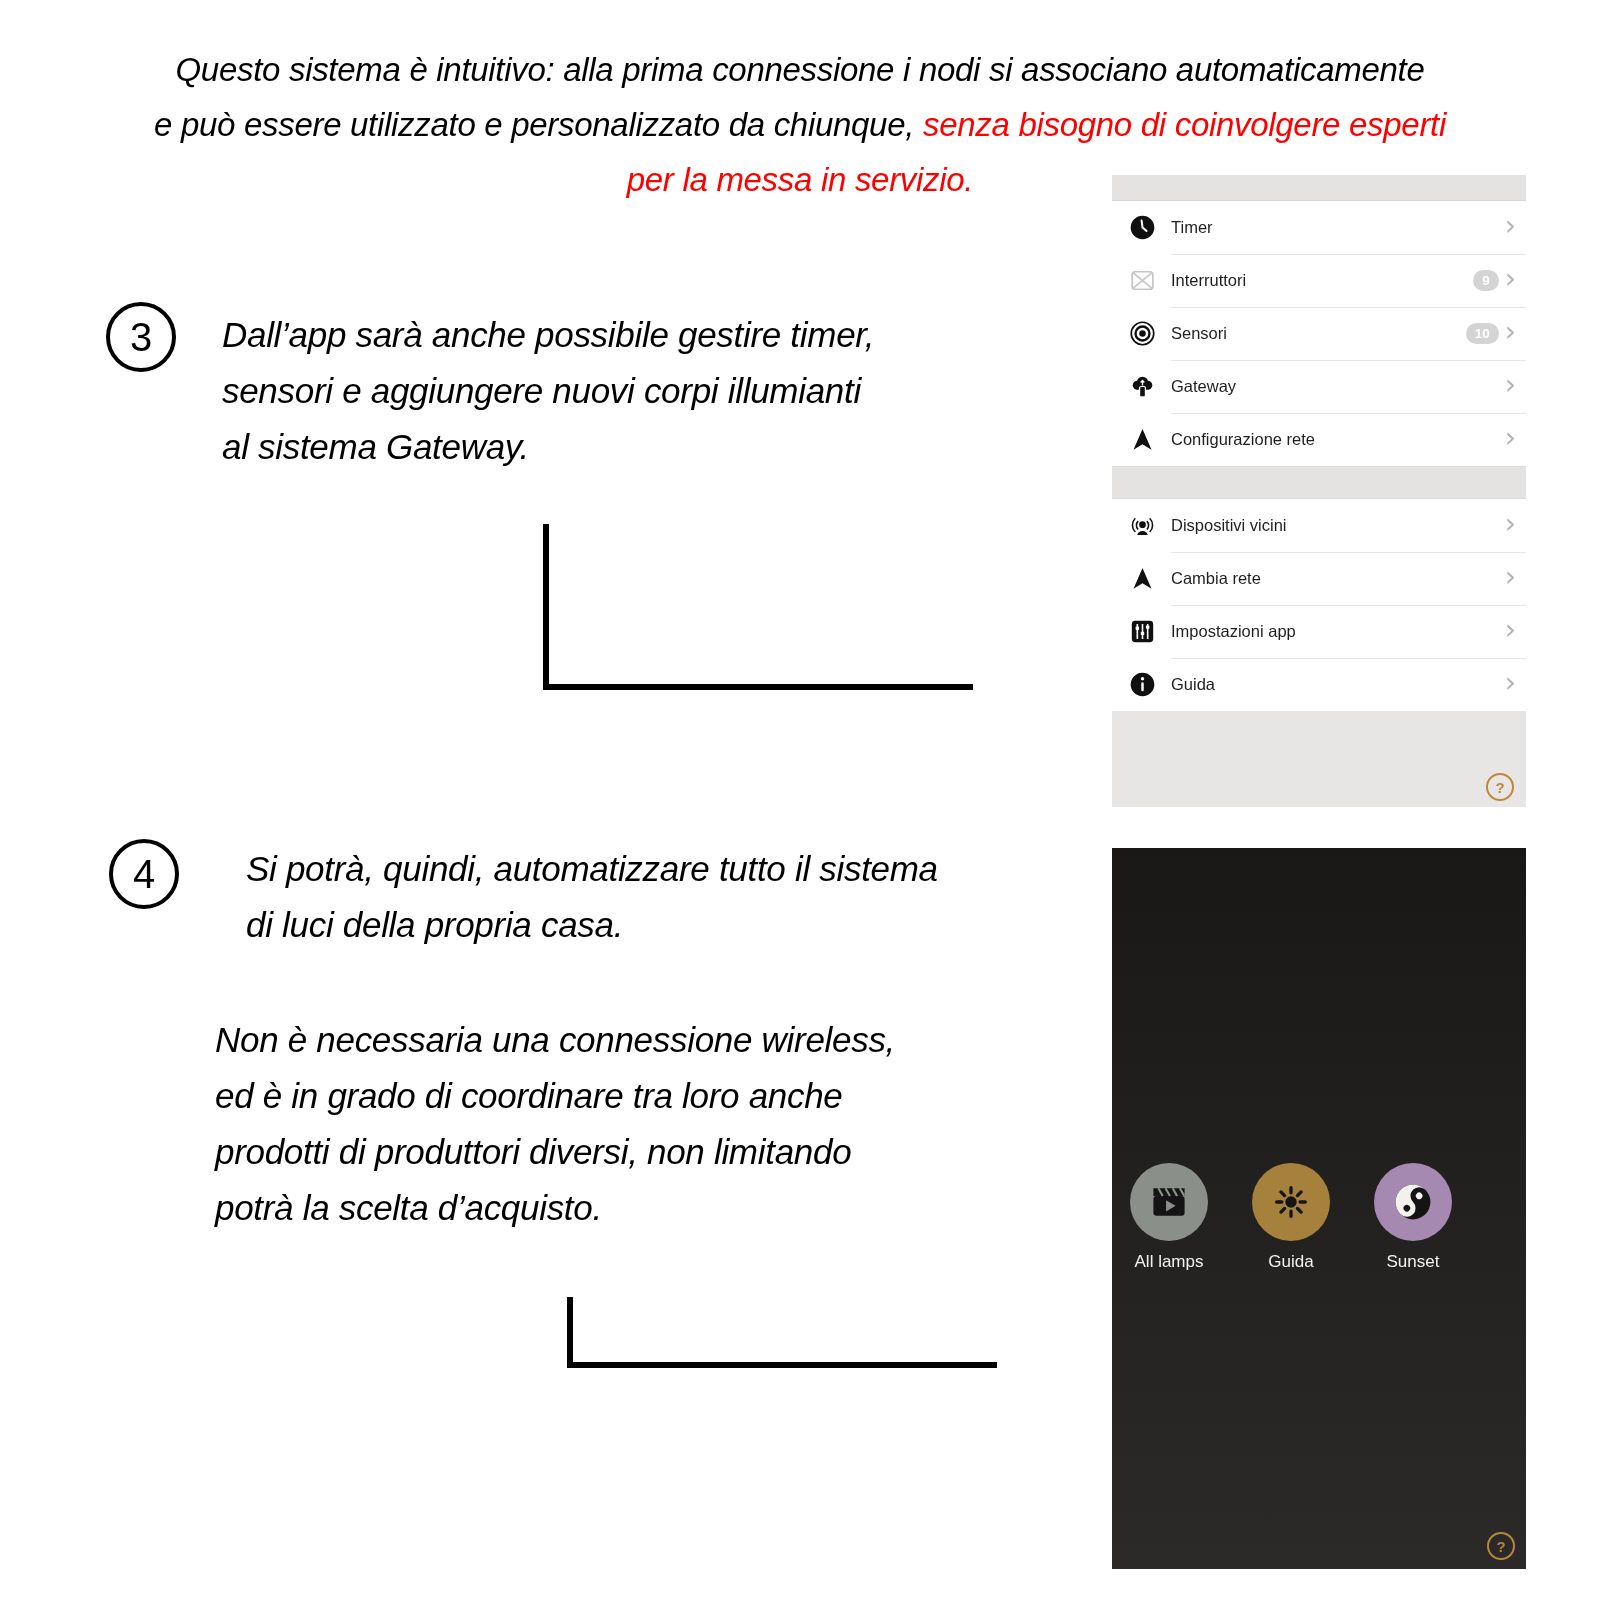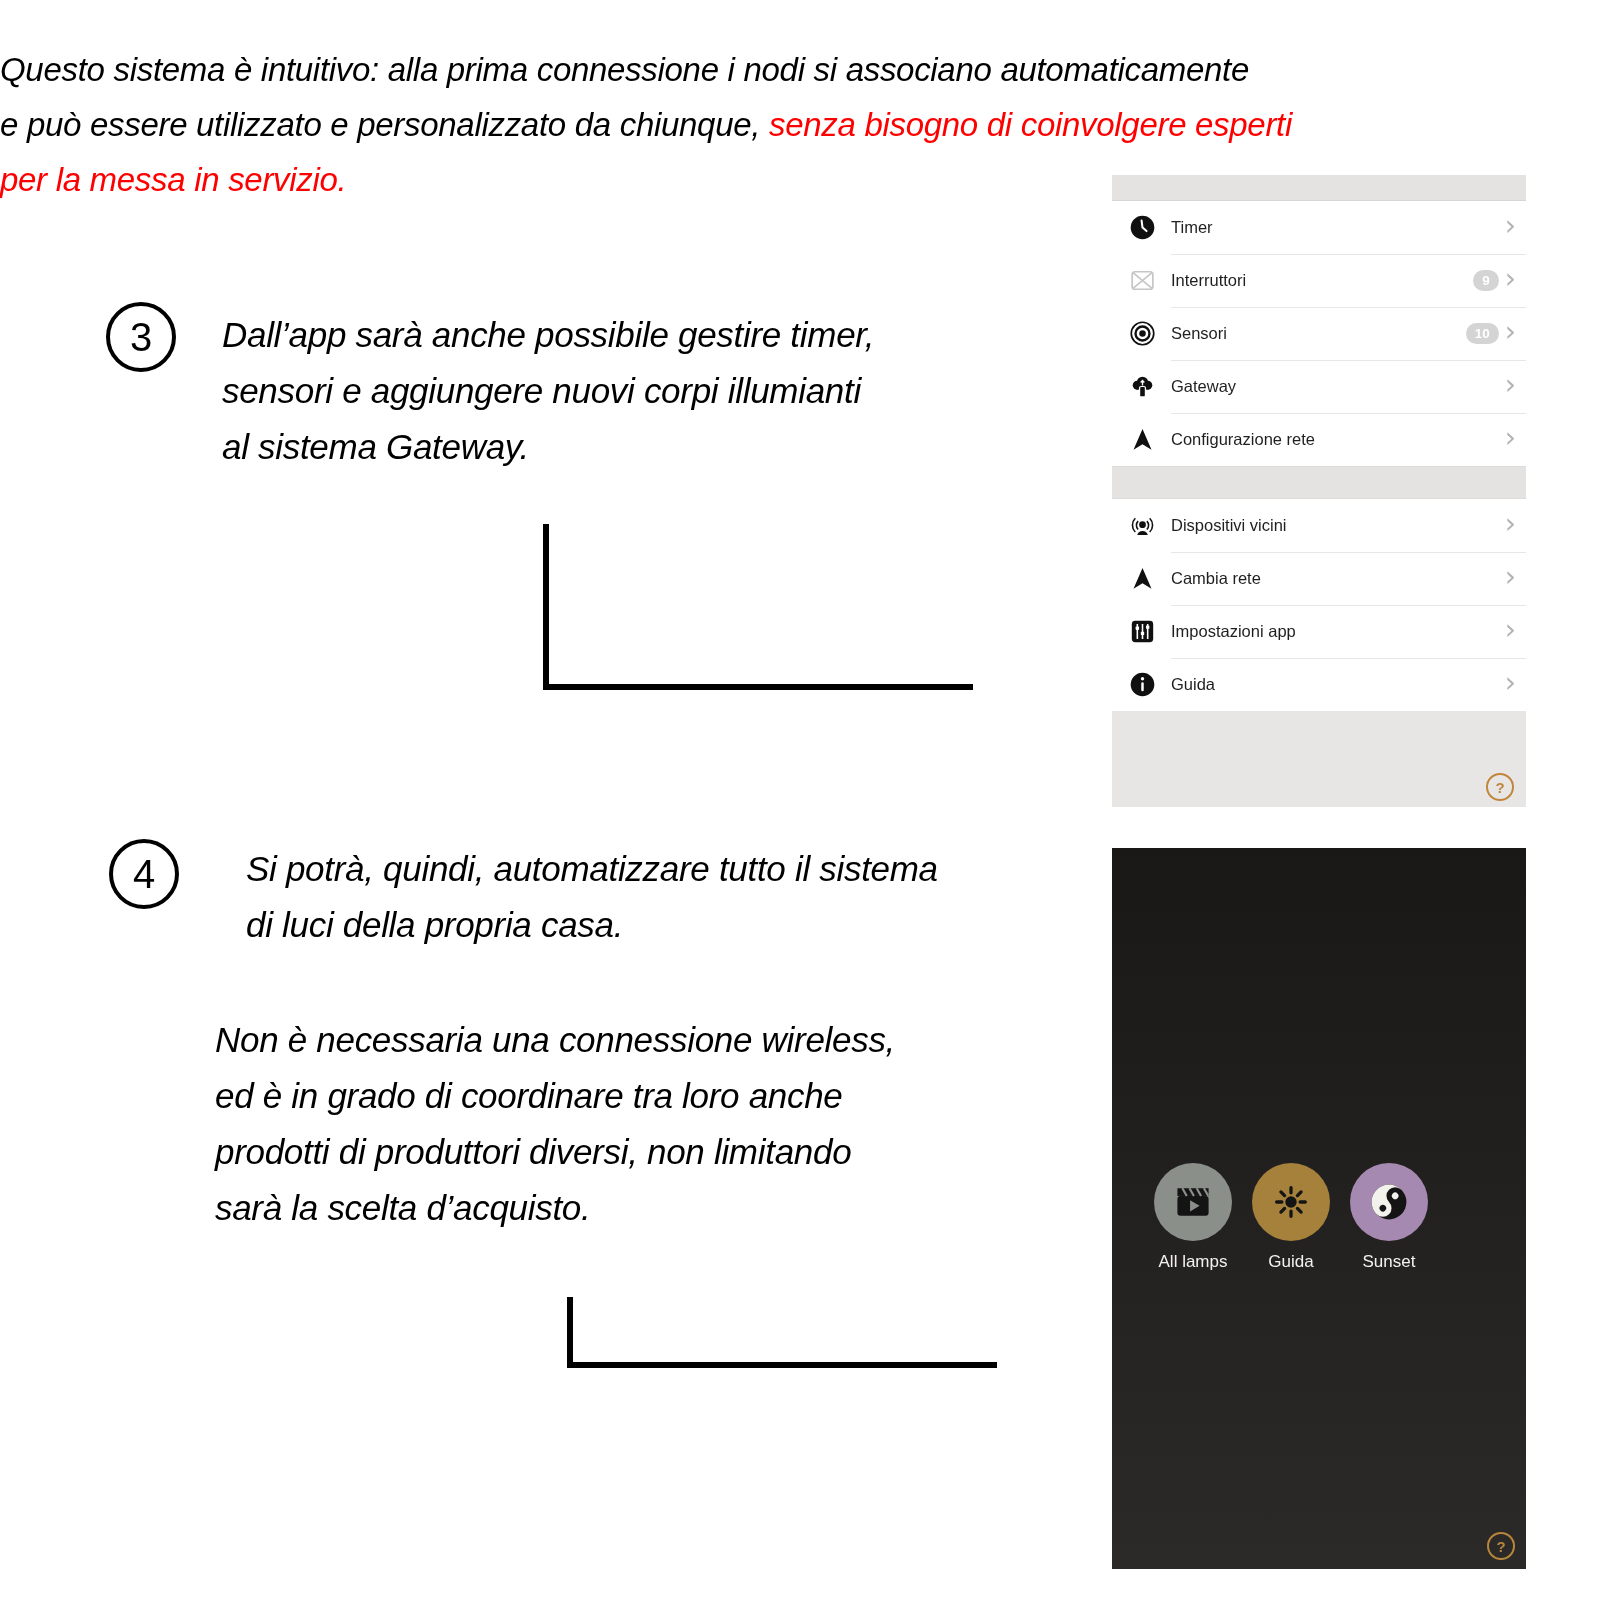--- a/index.html
+++ b/index.html
@@ -1,20 +1,20 @@
 <!DOCTYPE html>
 <html><head>
 <meta charset="utf-8">
 <style>
   html,body{margin:0;padding:0;background:#fff;}
   .page{position:relative;width:1600px;height:1600px;background:#ffffff;overflow:hidden;
         font-family:"Liberation Sans",sans-serif;color:#0a0a0a;}
 
   
-  .intro{position:absolute;left:0;top:42px;width:1600px;text-align:left;
+  .intro{position:absolute;left:0;top:42px;width:1600px;text-align:center;
          font-style:italic;font-size:33px;line-height:55px;letter-spacing:-.3px;color:#000;}
   .intro .red{color:#ff0000;}
 
   
   .stepnum{position:absolute;width:62px;height:62px;border:4px solid #000;border-radius:50%;
            display:flex;align-items:center;justify-content:center;font-size:40px;color:#000;
            font-style:normal;background:#fff;}
   .stepnum.s3{left:106px;top:302px;}
   .stepnum.s4{left:109px;top:839px;}
 
@@ -48,21 +48,21 @@
   .chev{color:#b3b3b3;font-size:28px;line-height:1;margin:0 10px 4px 4px;font-family:"DejaVu Sans",sans-serif;}
   .menufooter{height:96px;background:#e7e6e4;position:relative;}
   .helpcircle{position:absolute;width:24px;height:24px;border-radius:50%;
               border:2px solid #c0863c;color:#c0863c;display:flex;align-items:center;justify-content:center;
               font-size:15px;font-weight:bold;background:transparent;}
   .menufooter .helpcircle{right:12px;bottom:6px;}
 
   
   .scenes{position:absolute;left:1112px;top:848px;width:414px;height:721px;
           background:linear-gradient(#191817,#2c2a28);font-style:normal;}
-  .scenerow{position:absolute;left:0;top:315px;width:358px;display:flex;justify-content:center;}
+  .scenerow{position:absolute;left:0;top:315px;width:358px;display:flex;justify-content:center;gap:24px;}
   .scene{display:flex;flex-direction:column;align-items:center;width:98px;}
   .scenecircle{width:78px;height:78px;border-radius:50%;display:flex;align-items:center;justify-content:center;}
   .scenecircle svg{width:44px;height:44px;}
   .scene .slabel{margin-top:11px;color:#f4f2f0;font-size:17px;}
   .sc-gray{background:#8a8f8a;}
   .sc-gold{background:#a5813c;}
   .sc-purple{background:#a689b0;}
   .scenes .helpcircle{right:11px;bottom:9px;border-color:#b8863b;color:#b8863b;}
 </style>
 </head>
@@ -91,21 +91,21 @@
     <span>4</span>
   </div>
   <div class="steptext t4a">
     <div>Si potrà, quindi, automatizzare tutto il sistema</div>
     <div>di luci della propria casa.</div>
   </div>
   <div class="steptext t4b">
     <div>Non è necessaria una connessione wireless,</div>
     <div>ed è in grado di coordinare tra loro anche</div>
     <div>prodotti di produttori diversi, non limitando</div>
-    <div>sarà la scelta d’acquisto.</div>
+    <div>potrà la scelta d’acquisto.</div>
   </div>
   <div class="conn c2v"></div>
   <div class="conn c2h"></div>
 
   <div class="menu">
     <div class="band topband"></div>
 
     <div class="menurow">
       <span class="mi">
         <svg viewBox="0 0 24 24">

